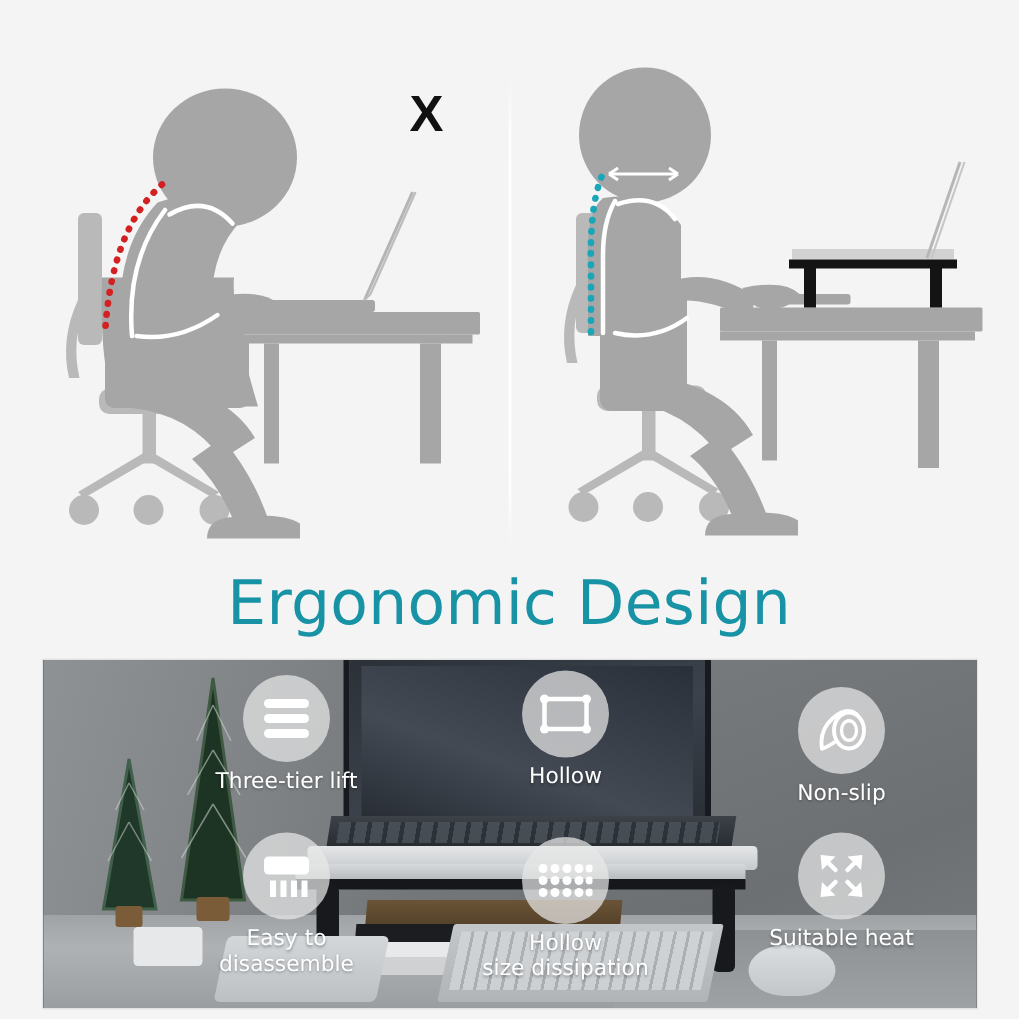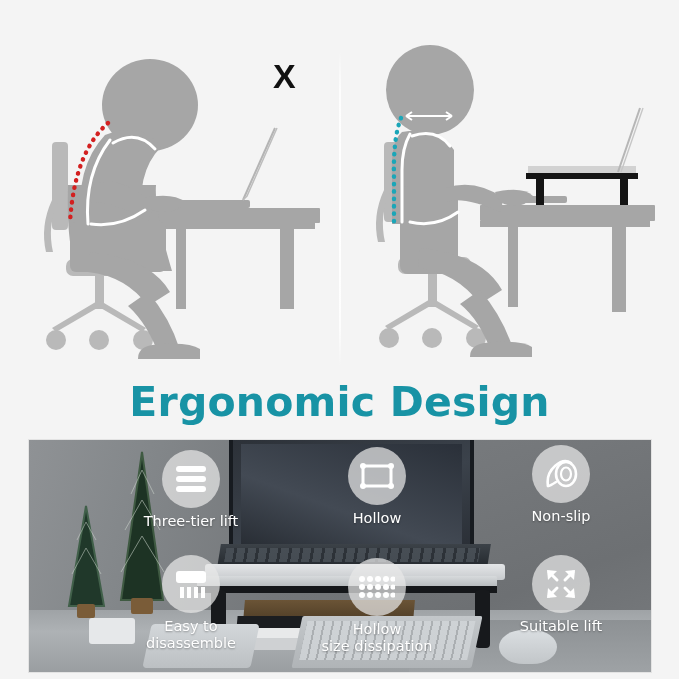--- a/index.html
+++ b/index.html
@@ -23,21 +23,21 @@
   .mark{position:absolute;font-weight:bold;line-height:1;}
   .mark-x{left:273px;top:59px;font-size:34px;color:#111;font-family:"Liberation Sans",sans-serif;}
 
   .scene{position:absolute;left:0;top:0;width:339px;height:370px;}
 
   
   .title{
     position:absolute;left:0;top:378px;width:679px;
     text-align:center;
     font-size:41px;
-    font-weight:bold;
+    font-weight:normal;
     color:#1893a5;
     letter-spacing:.2px;
     font-family:"DejaVu Sans", sans-serif;
   }
 
   
   .photo{
     position:absolute;left:29px;top:440px;width:622px;height:232px;
     overflow:hidden;
     box-shadow:0 0 0 1px #e3e3e3;
@@ -108,21 +108,21 @@
     display:flex;align-items:center;justify-content:center;
   }
   .feat-label{
     margin-top:5px;color:#ffffff;font-size:14.5px;line-height:1.15;
     font-family:"DejaVu Sans", sans-serif;
     text-shadow:0 1px 2px rgba(0,0,0,.35);
     white-space:pre-line;
   }
   .f1{left:92px;top:10px;}
   .f2{left:278px;top:7px;}
-  .f3{left:462px;top:5px;}
+  .f3{left:462px;top:18px;}
   .f4{left:92px;top:115px;}
   .f5{left:278px;top:118px;}
   .f6{left:462px;top:115px;}
 </style>
 </head>
 <body>
 
 <div id="stage">
 
   <div class="compare">
@@ -382,17 +382,17 @@
             <path d="M12 12 L4 4 M20 12 L28 4 M12 20 L4 28 M20 20 L28 28"></path>
           </g>
           <g fill="#fff">
             <path d="M2 2 L12 3 L3 12 Z"></path>
             <path d="M30 2 L29 12 L20 3 Z"></path>
             <path d="M2 30 L3 20 L12 29 Z"></path>
             <path d="M30 30 L20 29 L29 20 Z"></path>
           </g>
         </svg>
       </div>
-      <div class="feat-label">Suitable lift</div>
+      <div class="feat-label">Suitable heat</div>
     </div>
   </div>
 
 </div>
 
 </body></html>

